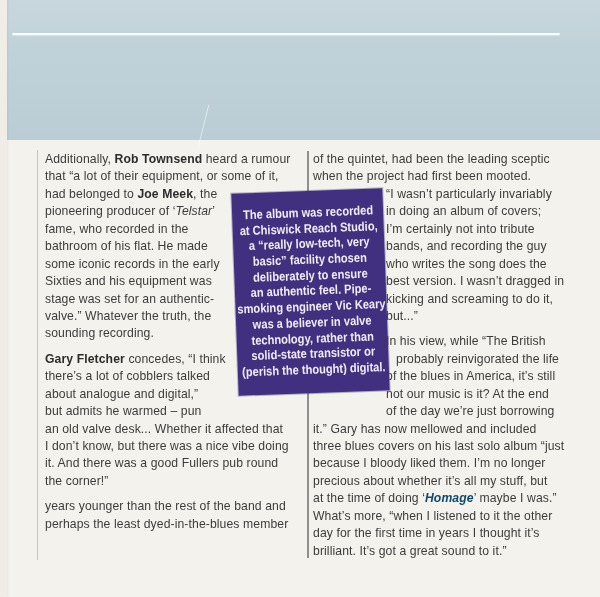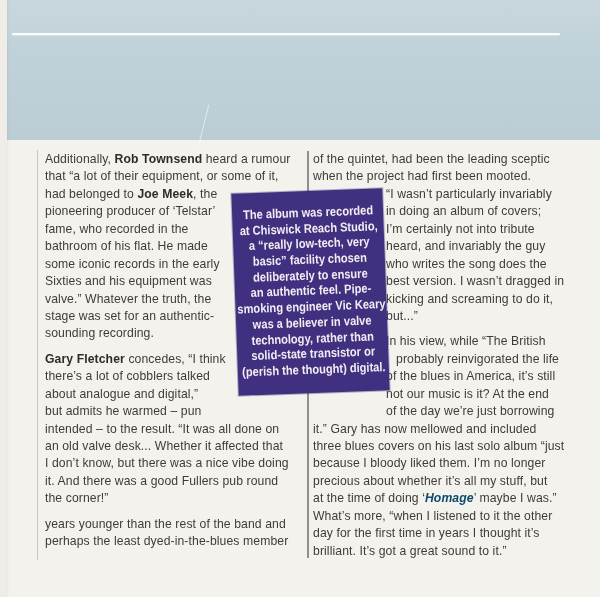--- a/index.html
+++ b/index.html
@@ -38,21 +38,21 @@
   
   .col{
     position:absolute;top:151px;
     font-size:12.2px;color:#3e3c3a;letter-spacing:.1px;
   }
   .col-left{left:45px;width:252px;}
   .col-right{left:313px;width:256px;}
   .line{white-space:nowrap;line-height:17.45px;height:17.45px;}
   .para + .para{margin-top:8px;}
   .b{font-weight:bold;color:#2e2c2b;}
-  .i{}
+  .i{font-style:italic;}
   .bi{font-weight:bold;font-style:italic;color:#0c4a6e;}
   
   .callout{
     position:absolute;left:235px;top:191px;width:151px;height:202px;
     background:#40307f;transform:rotate(-2.1deg);
     box-shadow:0 0 0 1px rgba(64,48,127,.35);
   }
   .callout-text{
     position:absolute;left:50%;top:50%;width:172px;
     transform:translate(-50%,-50%) scaleX(.88);
@@ -78,49 +78,48 @@
   <div class="col col-left">
       <div class="para">
         <div class="line">Additionally, <span class="b">Rob Townsend</span> heard a rumour</div>
         <div class="line">that “a lot of their equipment, or some of it,</div>
         <div class="line">had belonged to <span class="b">Joe Meek</span>, the</div>
         <div class="line">pioneering producer of ‘<span class="i">Telstar</span>’</div>
         <div class="line">fame, who recorded in the</div>
         <div class="line">bathroom of his flat. He made</div>
         <div class="line">some iconic records in the early</div>
         <div class="line">Sixties and his equipment was</div>
+        <div class="line">stage was set for an authentic-</div>
         <div class="line">valve.” Whatever the truth, the</div>
-        <div class="line">stage was set for an authentic-</div>
         <div class="line">sounding recording.</div>
       </div>
       <div class="para">
         <div class="line"><span class="b">Gary Fletcher</span> concedes, “I think</div>
         <div class="line">there’s a lot of cobblers talked</div>
         <div class="line">about analogue and digital,”</div>
         <div class="line">but admits he warmed – pun</div>
-        <div class="line">intended – to the result. “It was all done on</div>
         <div class="line">an old valve desk... Whether it affected that</div>
         <div class="line">I don’t know, but there was a nice vibe doing</div>
         <div class="line">it. And there was a good Fullers pub round</div>
         <div class="line">the corner!”</div>
       </div>
       <div class="para">
         <div class="line">years younger than the rest of the band and</div>
         <div class="line">perhaps the least dyed-in-the-blues member</div>
       </div>
     </div>
 
   <div class="col col-right">
       <div class="para">
         <div class="line">of the quintet, had been the leading sceptic</div>
         <div class="line">when the project had first been mooted.</div>
         <div class="line" style="padding-left: 73px;">“I wasn’t particularly invariably</div>
         <div class="line" style="padding-left: 73px;">in doing an album of covers;</div>
         <div class="line" style="padding-left: 73px;">I’m certainly not into tribute</div>
-        <div class="line" style="padding-left: 73px;">heard, and invariably the guy</div>
+        <div class="line" style="padding-left: 73px;">bands, and recording the guy</div>
         <div class="line" style="padding-left: 73px;">who writes the song does the</div>
         <div class="line" style="padding-left: 73px;">best version. I wasn’t dragged in</div>
         <div class="line" style="padding-left: 73px;">kicking and screaming to do it,</div>
         <div class="line" style="padding-left: 73px;">but...”</div>
       </div>
       <div class="para">
         <div class="line" style="padding-left: 73px;">In his view, while “The British</div>
         <div class="line" style="padding-left: 73px; text-align: center;">probably reinvigorated the life</div>
         <div class="line" style="padding-left: 73px;">of the blues in America, it’s still</div>
         <div class="line" style="padding-left: 73px;">not our music is it? At the end</div>

